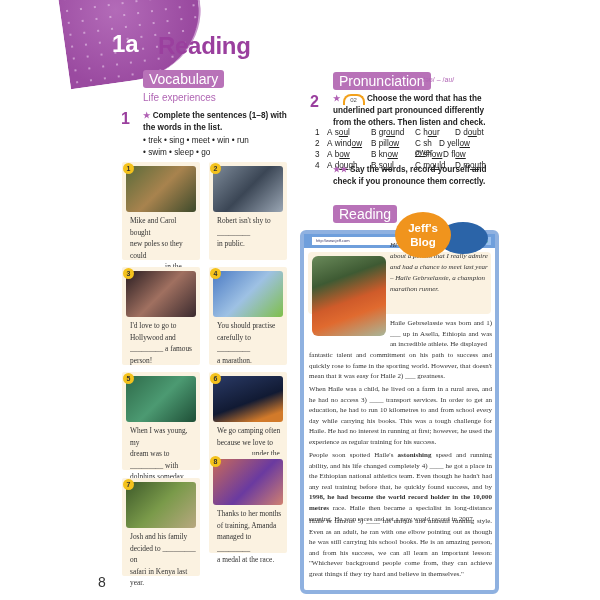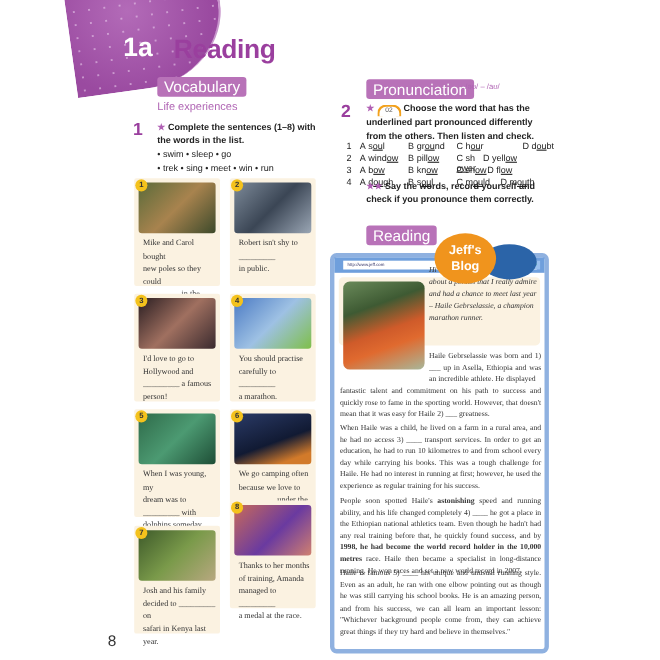--- a/index.html
+++ b/index.html
@@ -64,22 +64,22 @@
 <div class="unit-title">Reading</div>
 
 <div class="pill" style="left:143px;top:70px;">Vocabulary</div>
 <div class="subhead">Life experiences</div>
 <div class="ex-num" style="left:121px;top:110px;">1</div>
 <div class="instr" style="left:143px;top:110px;width:150px;">
   <span class="star">★</span>
   <span>Complete the sentences (1–8) with the words in the list.</span>
 </div>
 <div class="wordlist">
+  <div>• trek  • sing  • meet  • win • run</div>
   <div>• swim  • sleep  • go</div>
-  <div>• trek  • sing  • meet  • win • run</div>
 </div>
 
 <div class="card" style="left:122px;top:162px;">
   <div class="photo" style="background:linear-gradient(135deg,#5b6b3a,#a8834e 50%,#3d4a2b);"></div>
   <div class="badge">1</div>
   <div class="txt">Mike and Carol bought
 new poles so they could
 _________ in the
 mountains.</div>
 </div>
@@ -143,21 +143,21 @@
 <div class="instr" style="left:333px;top:93px;width:160px;">
   <span class="star">★</span>
   <span class="headphone">02</span>
   <span>Choose the word that has the underlined part pronounced differently from the others. Then listen and check.</span>
 </div>
 
 <div class="p-row" style="top:128px;">
   <span class="n">1</span>
   <span class="c"><span>A</span> <span>s</span><span class="u">ou</span><span>l</span></span>
   <span class="c"><span>B</span> <span>gr</span><span class="u">ou</span><span>nd</span></span>
-  <span class="c" style="width:60px"><span>C</span> <span>h</span><span class="u">ou</span><span>r</span></span>
+  <span class="c" style="width:40px"><span>C</span> <span>h</span><span class="u">ou</span><span>r</span></span>
   <span class="c"><span>D</span> <span>d</span><span class="u">ou</span><span>bt</span></span>
 </div>
 <div class="p-row" style="top:139px;">
   <span class="n">2</span>
   <span class="c"><span>A</span> <span>wind</span><span class="u">ow</span><span></span></span>
   <span class="c"><span>B</span> <span>pill</span><span class="u">ow</span><span></span></span>
   <span class="c" style="width:24px"><span>C</span> <span>sh</span><span class="u">ow</span><span>er</span></span>
   <span class="c"><span>D</span> <span>yell</span><span class="u">ow</span><span></span></span>
 </div>
 <div class="p-row" style="top:150px;">

